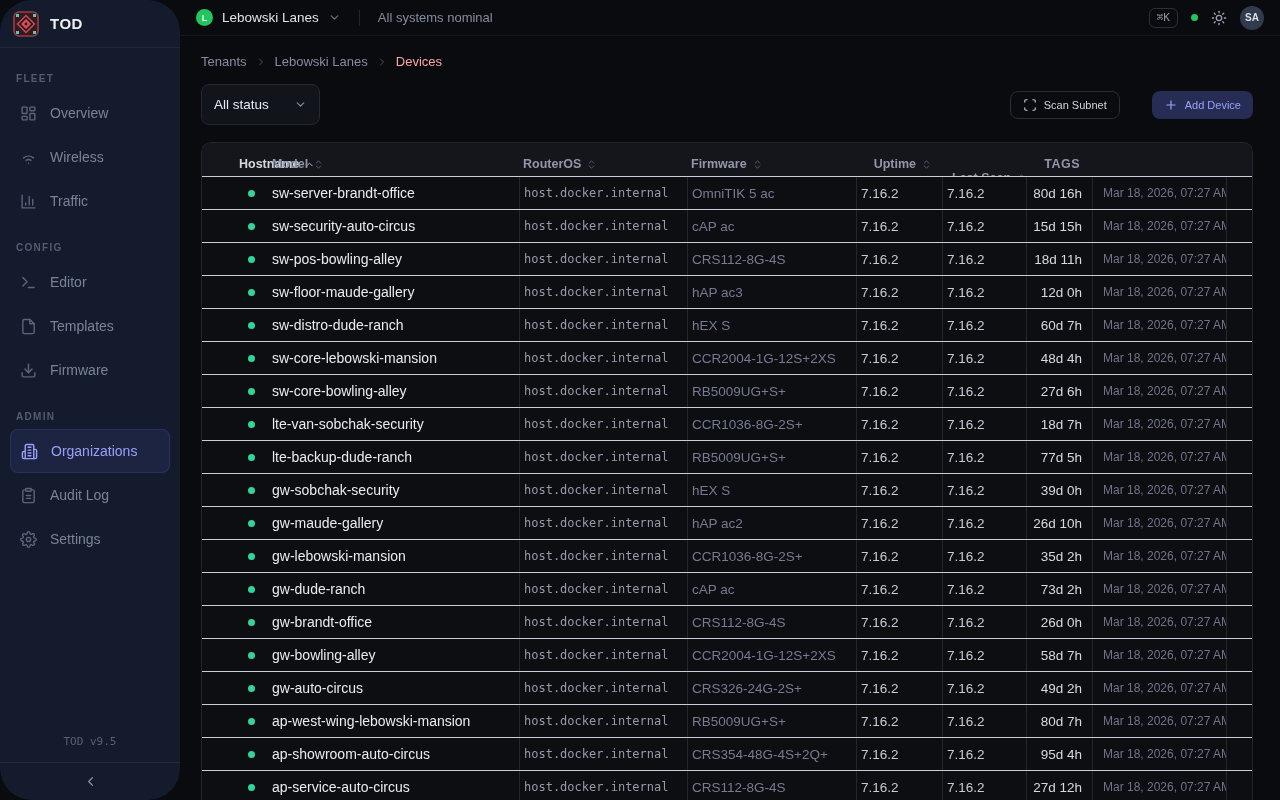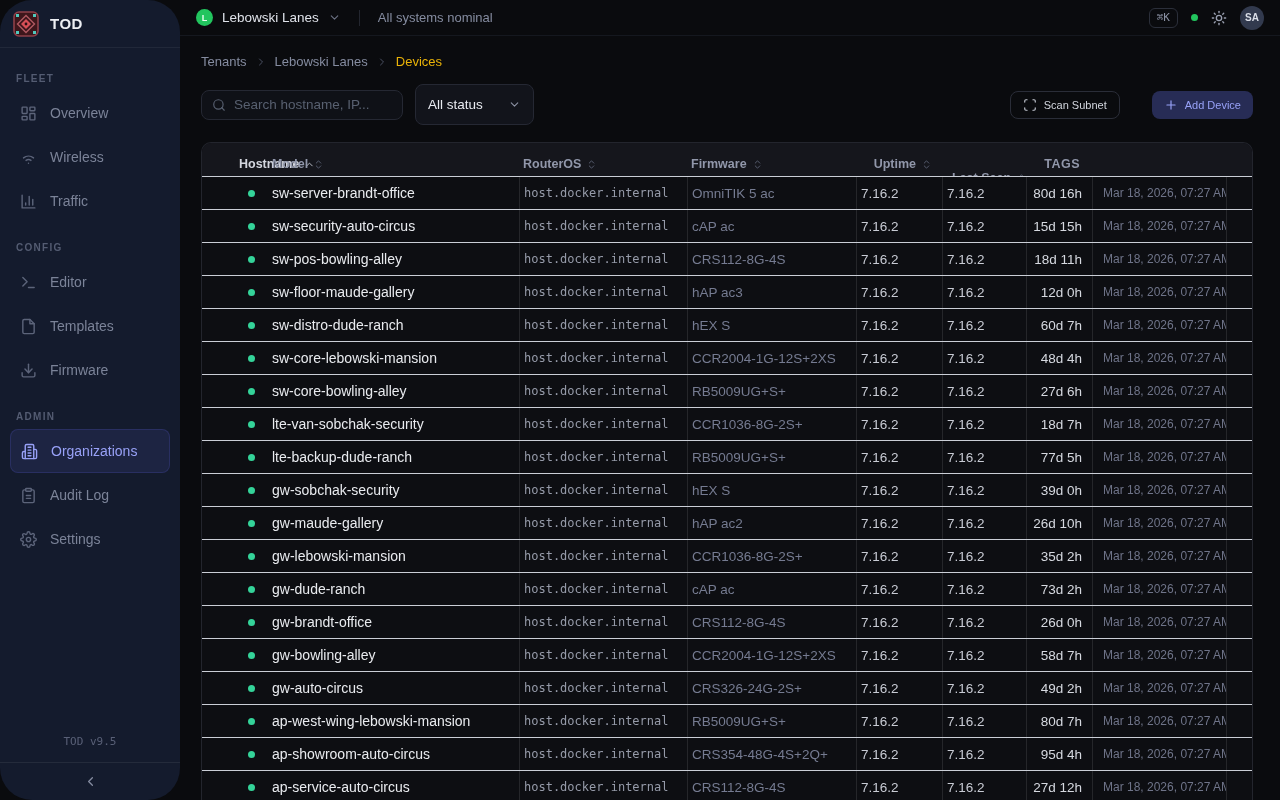--- a/index.html
+++ b/index.html
@@ -77,21 +77,21 @@
     width: 24px; height: 24px; border-radius: 50%;
     background: #323a4e; color: #dadee7;
     font-size: 10px; font-weight: 600;
     display: flex; align-items: center; justify-content: center; cursor: pointer;
   }
 
   .content { flex: 1; display: flex; flex-direction: column; padding: 18px 27px 0 21px; min-height: 0; }
 
   .breadcrumb { display: flex; align-items: center; gap: 8px; font-size: 13px; }
   .bc-item { color: #858ca0; cursor: pointer; }
-  .bc-item.current { color: #eab308; cursor: default; text-align: right; }
+  .bc-item.current { color: #fca5a5; cursor: default; text-align: right; }
   .bc-sep { display: flex; color: #4a5062; }
 
   .toolbar { display: flex; align-items: center; gap: 12px; margin-top: 15px; }
   .search-box {
     width: 202px; height: 30px;
     background: #0f1117; border: 1px solid #252833; border-radius: 8px;
     display: flex; align-items: center; gap: 8px; padding: 0 10px;
     color: #586070;
   }
   .search-box input {
@@ -334,29 +334,20 @@
           <span class="bc-item">Lebowski Lanes</span>
           <span class="bc-sep">
             <svg width="12" height="12" viewBox="0 0 24 24" fill="none" stroke="currentColor" stroke-width="2" stroke-linecap="round" stroke-linejoin="round">
               <polyline points="9 18 15 12 9 6"></polyline>
             </svg>
           </span>
           <span class="bc-item current">Devices</span>
         </div>
 
       <div class="toolbar">
-        <label class="search-box">
-          <span style="display:flex">
-              <svg width="14" height="14" viewBox="0 0 24 24" fill="none" stroke="currentColor" stroke-width="2" stroke-linecap="round" stroke-linejoin="round">
-                <circle cx="11" cy="11" r="8"></circle>
-                <line x1="21" y1="21" x2="16.65" y2="16.65"></line>
-              </svg>
-            </span>
-          <input type="text" placeholder="Search hostname, IP..." style="">
-        </label>
         <div class="select">
           <span>All status</span>
           <span class="sel-chevron">
               <svg width="13" height="13" viewBox="0 0 24 24" fill="none" stroke="currentColor" stroke-width="2" stroke-linecap="round" stroke-linejoin="round">
                 <polyline points="6 9 12 15 18 9"></polyline>
               </svg>
             </span>
         </div>
         <div class="toolbar-right">
           <button class="btn btn-outline">

